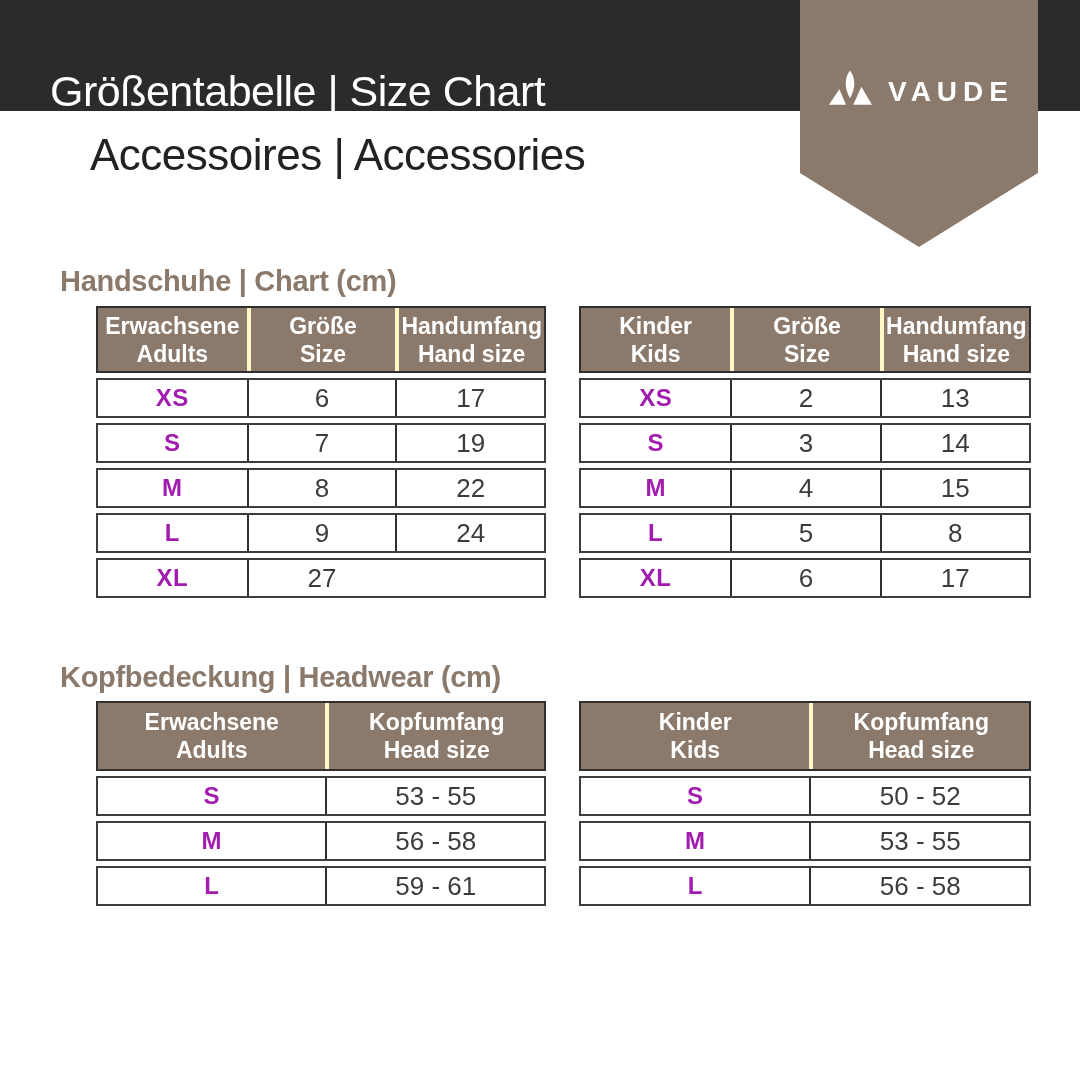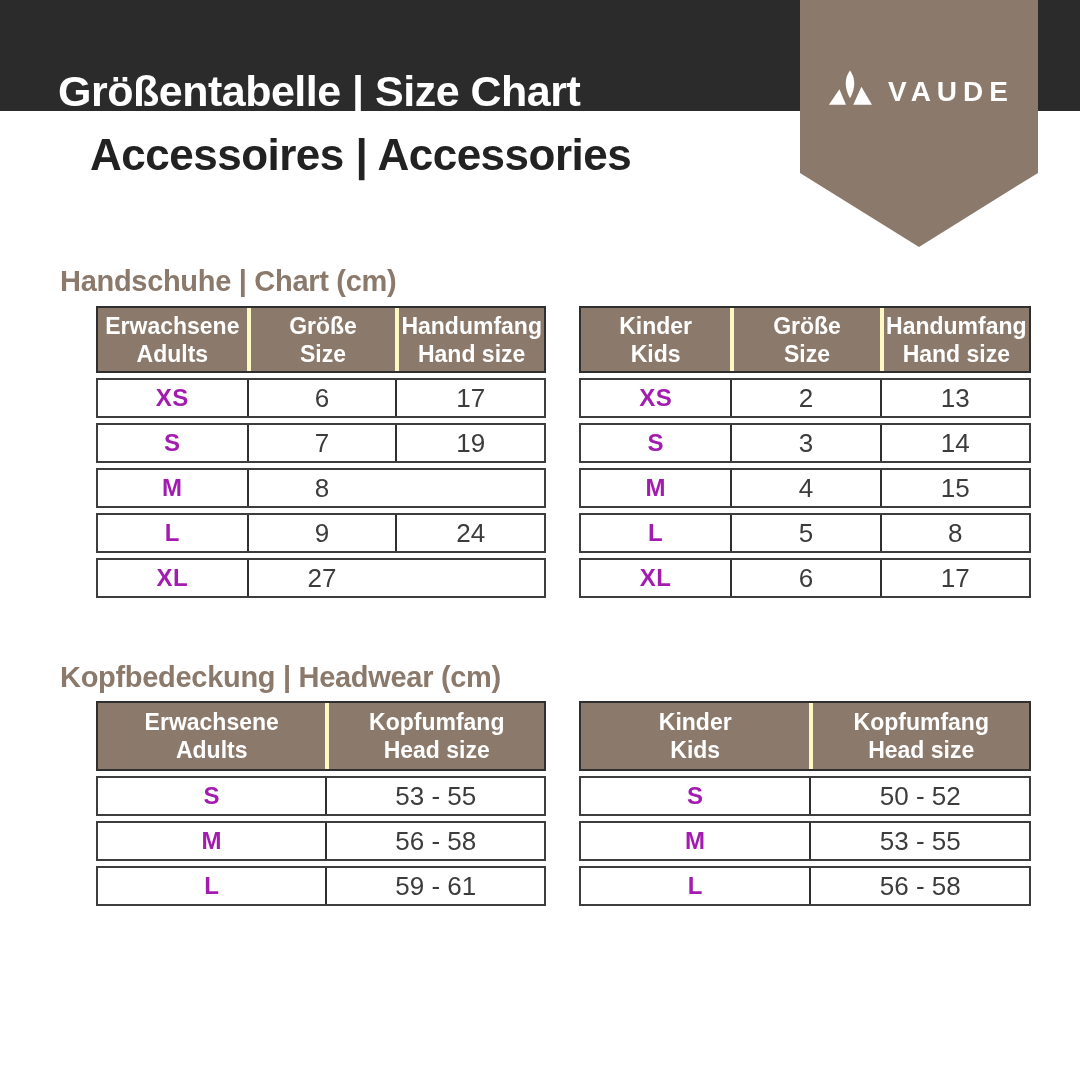--- a/index.html
+++ b/index.html
@@ -19,38 +19,38 @@
   
   .top-banner {
     position: absolute;
     top: 0; left: 0;
     width: 1080px;
     height: 111px;
     background: #2b2b2b;
   }
   .main-title {
     position: absolute;
-    left: 58px;
+    left: 50px;
     bottom: -4px;
     margin: 0;
     color: #ffffff;
     font-size: 43px;
-    font-weight: bold;
+    font-weight: normal;
     letter-spacing: -0.5px;
     line-height: 1.1;
     white-space: nowrap;
   }
   .subtitle {
     position: absolute;
     top: 131px;
     left: 90px;
     margin: 0;
     color: #222222;
     font-size: 44px;
-    font-weight: bold;
+    font-weight: normal;
     letter-spacing: -0.5px;
     line-height: 1.1;
     white-space: nowrap;
   }
 
   
   .ribbon {
     position: absolute;
     top: 0;
     left: 800px;
@@ -192,20 +192,21 @@
         <div class="td value-cell divided">17</div>
       </div>
       <div class="trow" style="grid-template-columns: repeat(3, 1fr);">
         <div class="td size-cell">S</div>
         <div class="td value-cell divided">7</div>
         <div class="td value-cell divided">19</div>
       </div>
       <div class="trow" style="grid-template-columns: repeat(3, 1fr);">
         <div class="td size-cell">M</div>
         <div class="td value-cell divided">8</div>
+        <div class="td value-cell divided">22</div>
       </div>
       <div class="trow" style="grid-template-columns: repeat(3, 1fr);">
         <div class="td size-cell">L</div>
         <div class="td value-cell divided">9</div>
         <div class="td value-cell divided">24</div>
       </div>
       <div class="trow" style="grid-template-columns: repeat(3, 1fr);">
         <div class="td size-cell">XL</div>
         <div class="td value-cell divided">27</div>
       </div>

